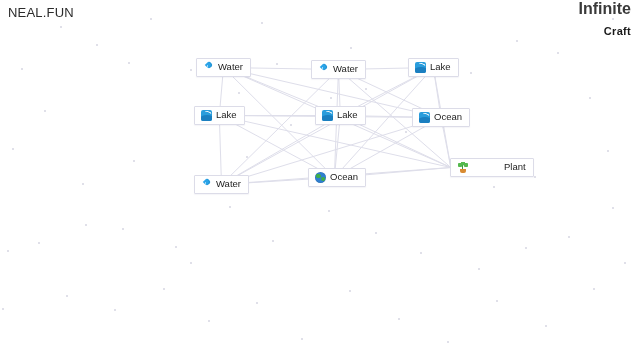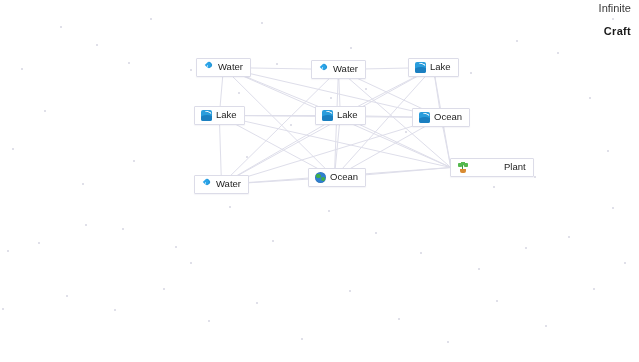--- a/index.html
+++ b/index.html
@@ -38,23 +38,23 @@
     white-space:nowrap;
   }
   #brand{
     position:absolute;right:8px;top:3px;
     text-align:right;
     line-height:11px;
     white-space:nowrap;
   }
   #brand .b1{
     display:block;
-    font-size:11px;
+    font-size:16px;
     color:#3a3a3a;
-    font-weight:400;
+    font-weight:700;
   }
   #brand .b2{
     display:block;
     font-size:11px;
     color:#1a1a1a;
     font-weight:700;
     letter-spacing:.3px;
     margin-top:12px;
   }
   
@@ -268,20 +268,21 @@
       <line x1="340.3046875" y1="115.5" x2="334.359375" y2="177.5" stroke="#dedeea" stroke-width="1"></line>
       <line x1="340.3046875" y1="115.5" x2="450.828125" y2="167.5" stroke="#dedeea" stroke-width="1"></line>
       <line x1="441" y1="117.5" x2="221.4921875" y2="184.5" stroke="#dedeea" stroke-width="1"></line>
       <line x1="441" y1="117.5" x2="334.359375" y2="177.5" stroke="#dedeea" stroke-width="1"></line>
       <line x1="441" y1="117.5" x2="450.828125" y2="167.5" stroke="#dedeea" stroke-width="1"></line>
       <line x1="221.4921875" y1="184.5" x2="334.359375" y2="177.5" stroke="#dedeea" stroke-width="1"></line>
       <line x1="221.4921875" y1="184.5" x2="450.828125" y2="167.5" stroke="#dedeea" stroke-width="1"></line>
       <line x1="334.359375" y1="177.5" x2="450.828125" y2="167.5" stroke="#dedeea" stroke-width="1"></line>
     </svg>
 
+  <a id="neal" href="#">NEAL.FUN</a>
 
   <div id="brand">
     <span class="b1">Infinite</span>
     <span class="b2">Craft</span>
   </div>
 
   <div id="nodes">
       <div class="node" style="left: 196px; top: 58px;">
         <span class="ico ico-water"></span>
         <span class="lbl">Water</span>

